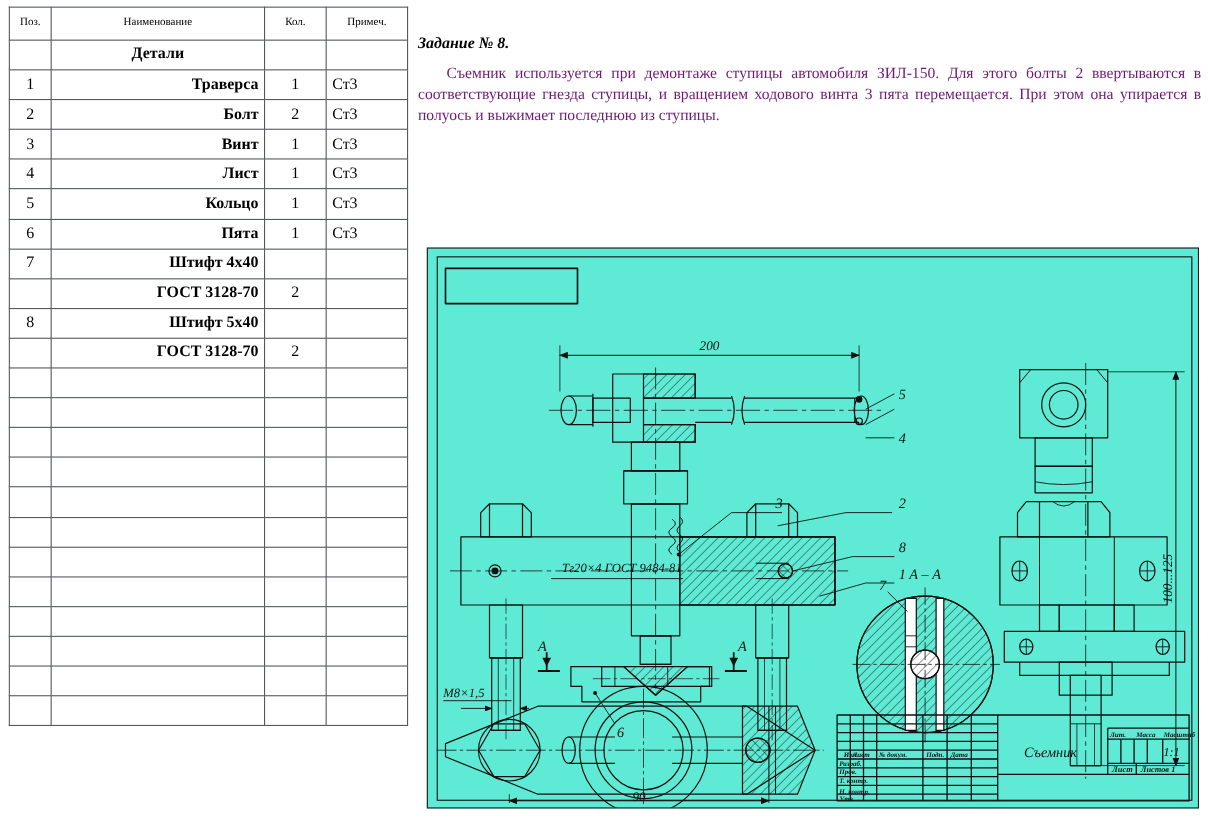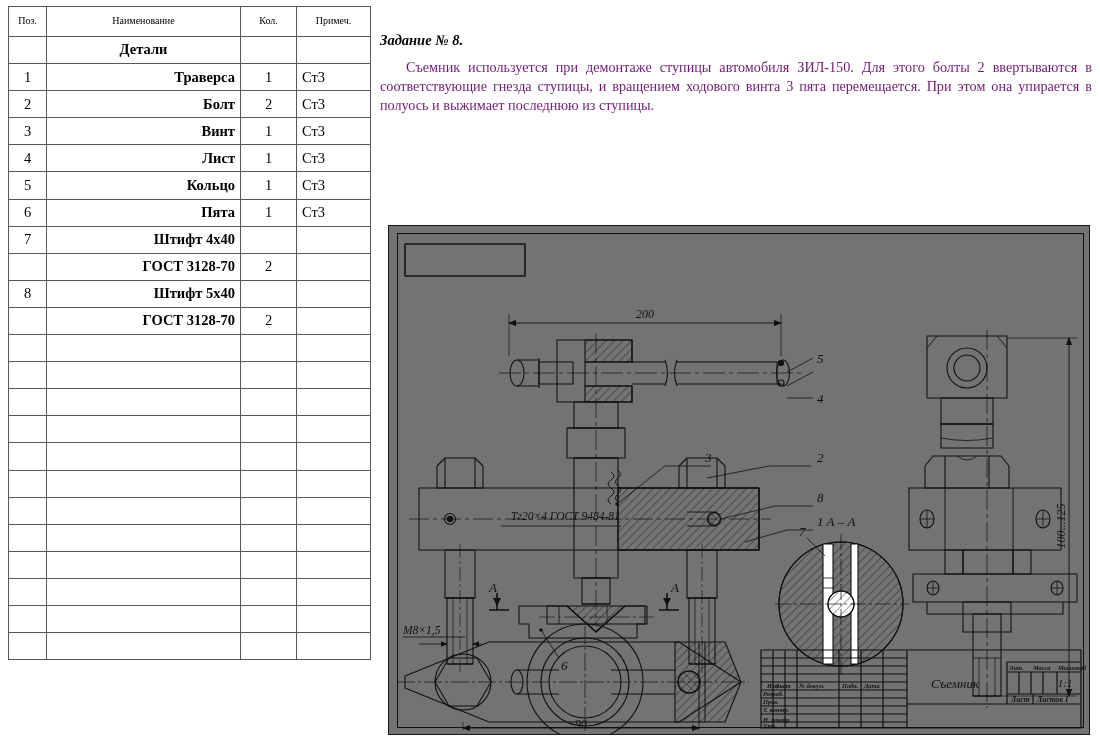--- a/index.html
+++ b/index.html
@@ -83,21 +83,21 @@
     text-indent: 26px;
     color: #701a75;
   }
 
   
   #sheet {
     position: absolute;
     left: 14px; top: 225px;
     width: 702px; height: 510px;
     border: 1.6px solid #1a1a1a;
-    background: #737373;
+    background: #5eead4;
     overflow: hidden;
   }
   #sheet-inner {
     position: absolute;
     left: 8px; top: 7px;
     right: 5px; bottom: 6px;
     border: 1.7px solid #111;
   }
   .dwg-svg { position: absolute; left: 0; top: 0; }
 </style>

